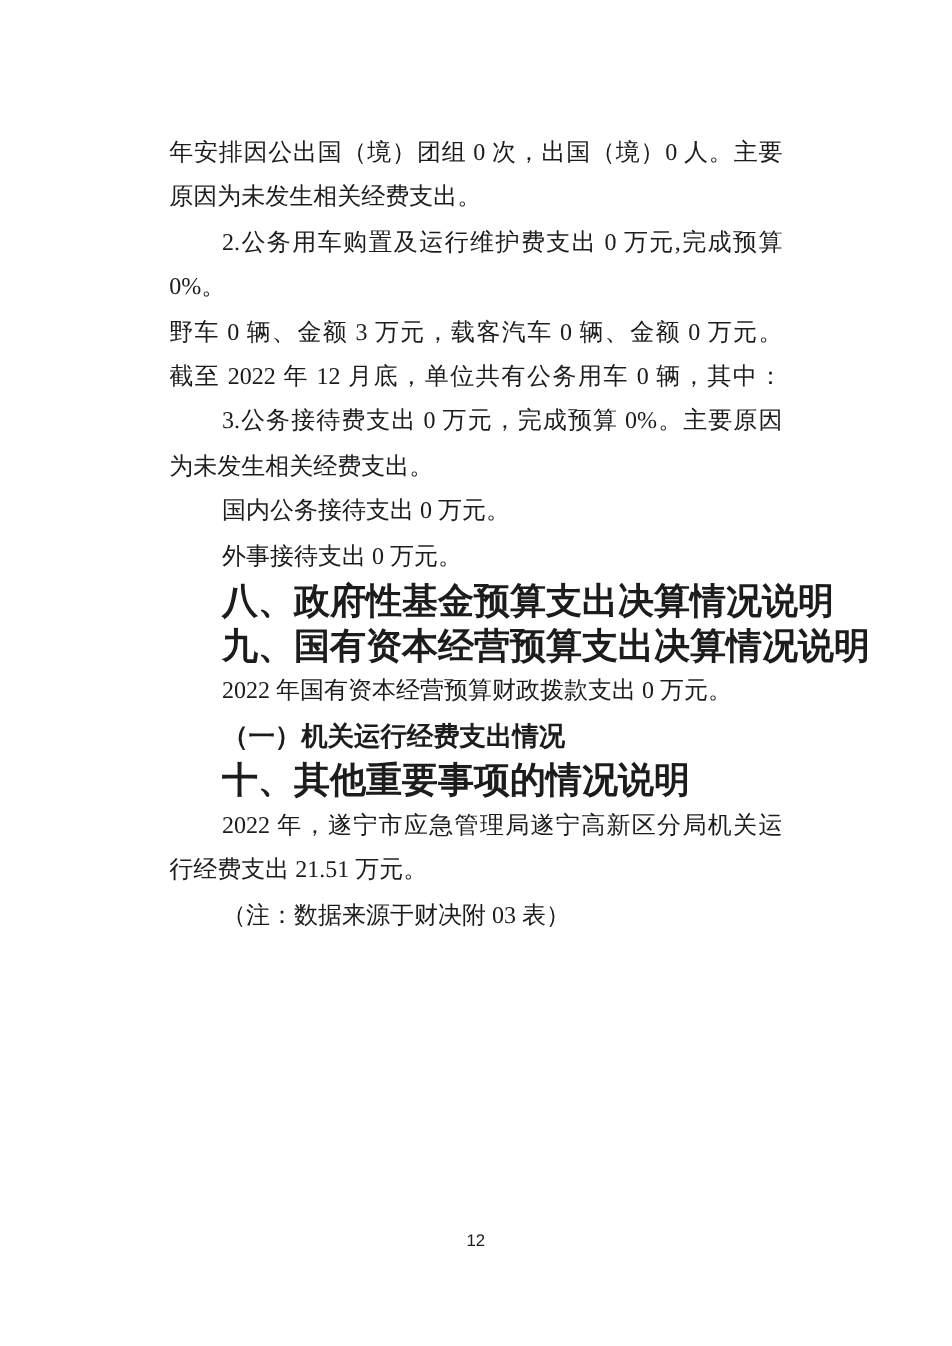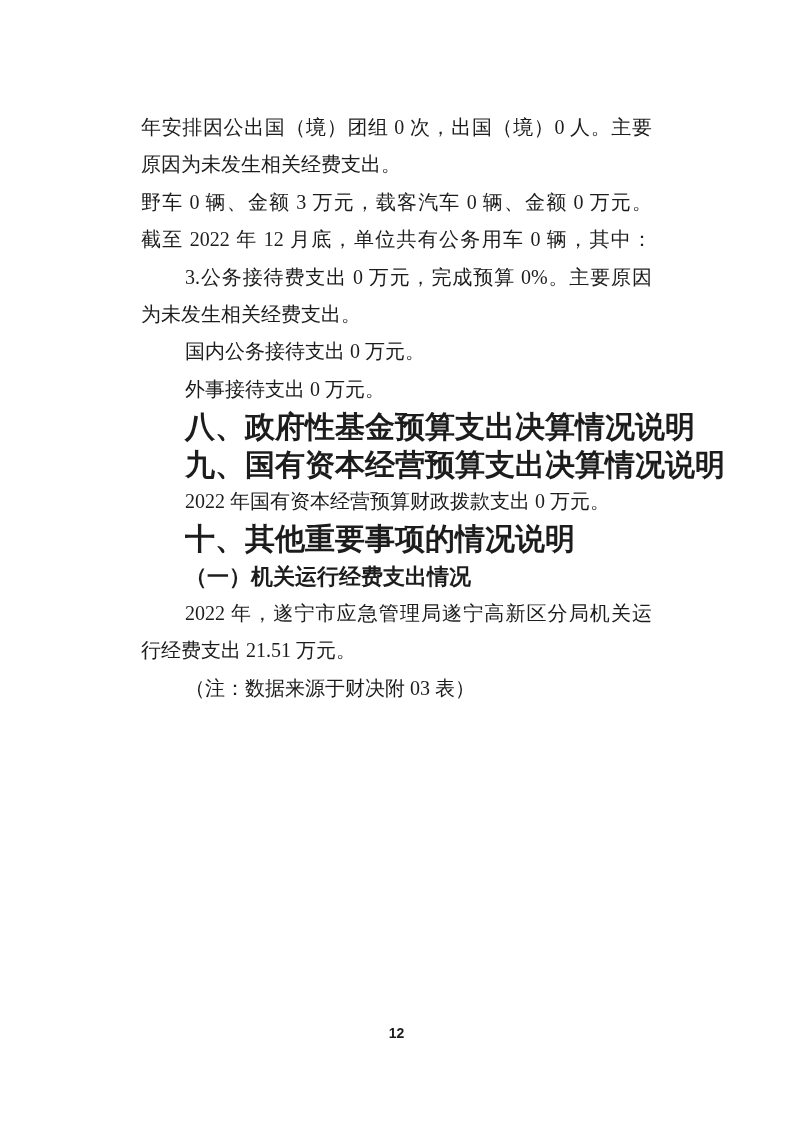--- a/index.html
+++ b/index.html
@@ -49,33 +49,37 @@
     font-weight: 700;
     font-size: 22px;
   }
   .footer {
     position: absolute;
     top: 1025px;
     left: 0;
     width: 100%;
     text-align: center;
     font-family: "Liberation Sans", "DejaVu Sans", sans-serif;
-    font-weight: 700;
+    font-weight: 400;
     font-size: 14px;
     color: var(--text-color, #2b2b2b);
   }
 </style>
 </head>
 <body>
 
 <div class="page">
   <div class="content" id="content">
       <div class="para body">
         <div class="line j">年安排因公出国（境）团组 0 次，出国（境）0 人。主要</div>
         <div class="line">原因为未发生相关经费支出。</div>
+      </div>
+      <div class="para body">
+        <div class="line j ind">2.公务用车购置及运行维护费支出 0 万元,完成预算</div>
+        <div class="line">0%。</div>
       </div>
       <div class="para body">
         <div class="line j">野车 0 辆、金额 3 万元，载客汽车 0 辆、金额 0 万元。</div>
         <div class="line j">截至 2022 年 12 月底，单位共有公务用车 0 辆，其中：</div>
       </div>
       <div class="para body">
         <div class="line j ind">3.公务接待费支出 0 万元，完成预算 0%。主要原因</div>
         <div class="line">为未发生相关经费支出。</div>
       </div>
       <div class="para body">
@@ -86,25 +90,25 @@
       </div>
       <div class="para heading-hei">
         <div class="line ind">八、政府性基金预算支出决算情况说明</div>
       </div>
       <div class="para heading-hei">
         <div class="line ind">九、国有资本经营预算支出决算情况说明</div>
       </div>
       <div class="para body">
         <div class="line ind">2022 年国有资本经营预算财政拨款支出 0 万元。</div>
       </div>
+      <div class="para heading-kai">
+        <div class="line ind">（一）机关运行经费支出情况</div>
+      </div>
       <div class="para heading-hei">
         <div class="line ind">十、其他重要事项的情况说明</div>
-      </div>
-      <div class="para heading-kai">
-        <div class="line ind">（一）机关运行经费支出情况</div>
       </div>
       <div class="para body">
         <div class="line j ind">2022 年，遂宁市应急管理局遂宁高新区分局机关运</div>
         <div class="line">行经费支出 21.51 万元。</div>
       </div>
       <div class="para body">
         <div class="line ind">（注：数据来源于财决附 03 表）</div>
       </div>
     </div>
   <div class="footer">12</div>

